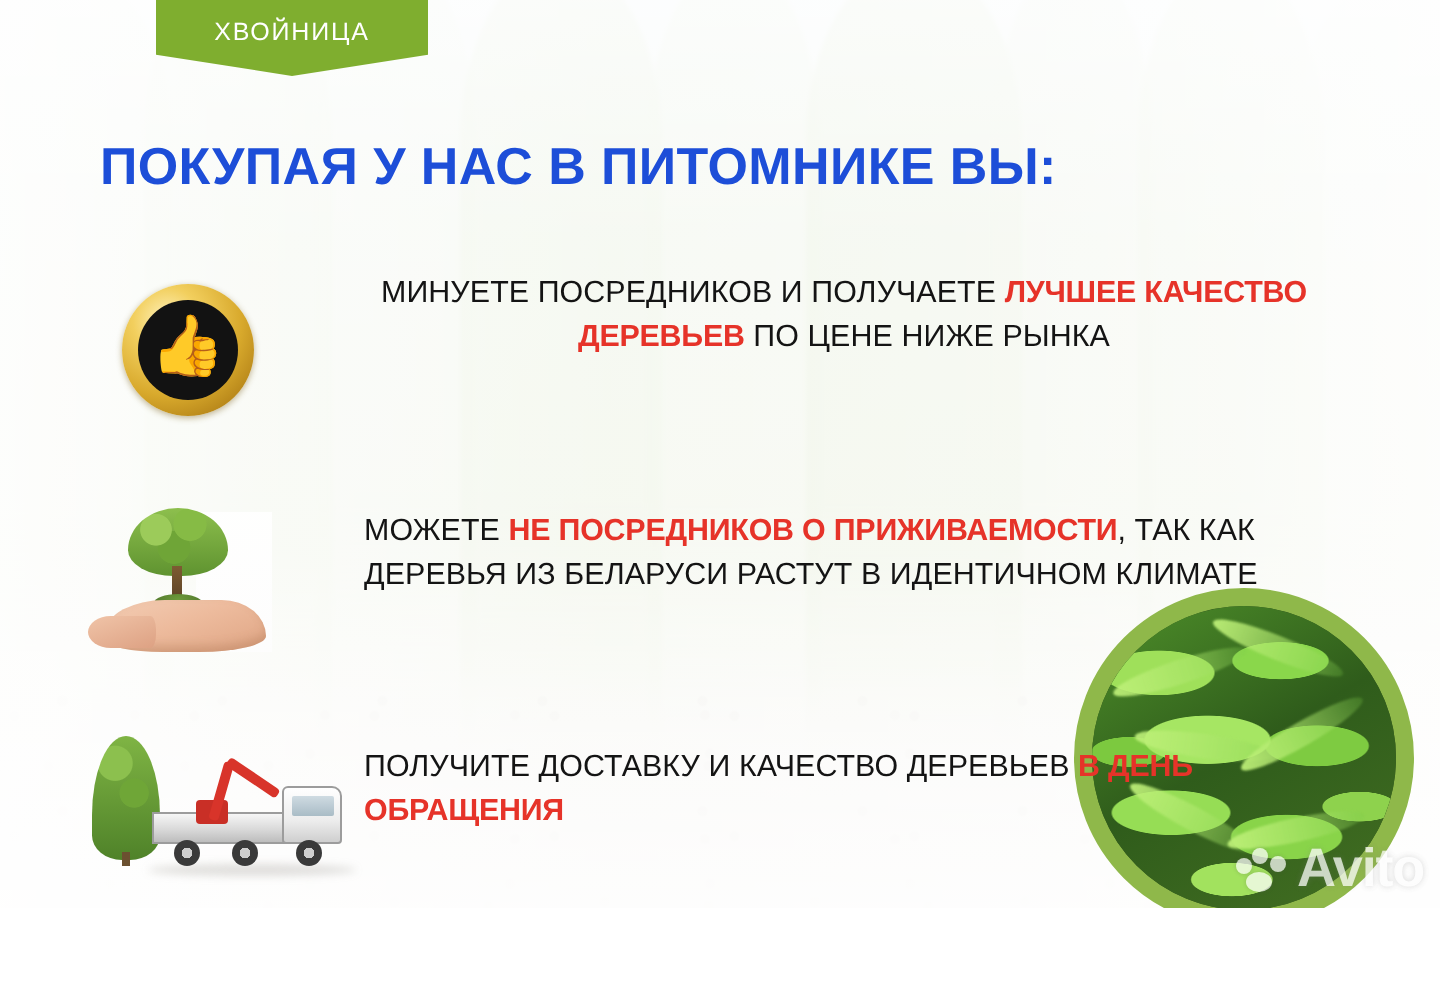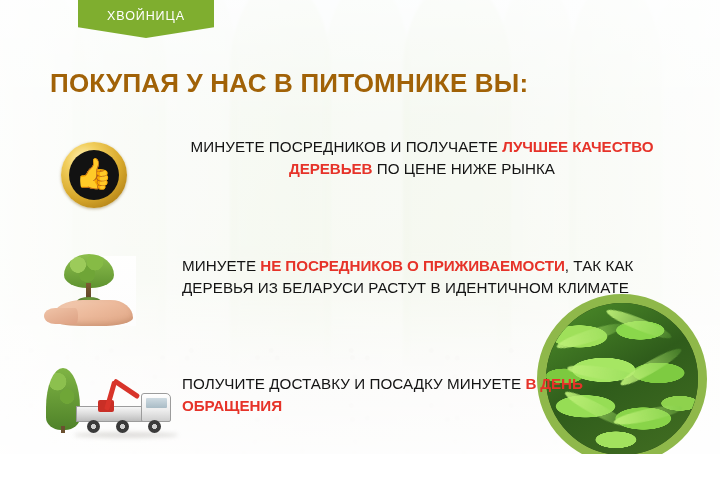--- a/index.html
+++ b/index.html
@@ -71,21 +71,21 @@
     z-index:6;
   }
   .ribbon span{
     color:#ffffff;font-size:12.5px;letter-spacing:.9px;font-weight:400;
     white-space:nowrap;
   }
 
   
   .headline{
     position:absolute;left:50px;top:68px;
-    font-size:26px;font-weight:bold;color:#a16207;
+    font-size:26px;font-weight:bold;color:#1d4ed8;
     letter-spacing:.2px;white-space:nowrap;z-index:5;
   }
 
   
   .rows{position:absolute;left:0;top:0;width:720px;height:491px;z-index:5;}
   .row{position:absolute;display:block;}
   .row .txt{
     position:absolute;left:182px;
     font-size:15.2px;line-height:21.6px;color:#141414;
     font-weight:400;letter-spacing:.05px;
@@ -320,45 +320,54 @@
 
     <div class="row row2">
       <div class="icon-hand">
         <div class="card"></div>
         <div class="crown"></div>
         <div class="trunk"></div>
         <div class="soil"></div>
         <div class="palm"></div>
         <div class="wrist"></div>
       </div>
-      <div class="txt"><span>МИНУЕТЕ </span><b>НЕ ПОСРЕДНИКОВ О ПРИЖИВАЕМОСТИ</b><span>, ТАК КАК ДЕРЕВЬЯ ИЗ БЕЛАРУСИ РАСТУТ В ИДЕНТИЧНОМ КЛИМАТЕ</span></div>
+      <div class="txt"><span>МОЖЕТЕ </span><b>НЕ ПОСРЕДНИКОВ О ПРИЖИВАЕМОСТИ</b><span>, ТАК КАК ДЕРЕВЬЯ ИЗ БЕЛАРУСИ РАСТУТ В ИДЕНТИЧНОМ КЛИМАТЕ</span></div>
     </div>
 
     <div class="row row3">
       <div class="icon-truck">
         <div class="tree"></div>
         <div class="tree-stem"></div>
         <div class="shadow"></div>
         <div class="bed"></div>
         <div class="crane-base"></div>
         <div class="crane-a"></div>
         <div class="crane-b"></div>
         <div class="cab"></div>
         <div class="wheel w1"></div>
         <div class="wheel w2"></div>
         <div class="wheel w3"></div>
       </div>
-      <div class="txt"><span>ПОЛУЧИТЕ ДОСТАВКУ И ПОСАДКУ МИНУЕТЕ </span><b>В ДЕНЬ ОБРАЩЕНИЯ</b></div>
+      <div class="txt"><span>ПОЛУЧИТЕ ДОСТАВКУ И КАЧЕСТВО ДЕРЕВЬЕВ </span><b>В ДЕНЬ ОБРАЩЕНИЯ</b></div>
     </div>
   </div>
 
   <div class="thuja-circle">
     <div class="foliage"></div>
     <div class="frond" style="left:6%;top:18%;transform:rotate(-18deg);"></div>
     <div class="frond" style="left:38%;top:10%;transform:rotate(22deg);"></div>
     <div class="frond" style="left:14%;top:42%;transform:rotate(8deg);"></div>
     <div class="frond" style="left:46%;top:38%;transform:rotate(-30deg);"></div>
     <div class="frond" style="left:10%;top:66%;transform:rotate(28deg);"></div>
     <div class="frond" style="left:44%;top:70%;transform:rotate(-12deg);"></div>
   </div>
 
+  <div class="watermark">
+    <div class="paw">
+      <i class="p1"></i>
+        <i class="p2"></i>
+        <i class="p3"></i>
+        <i class="p4"></i>
+    </div>
+    <div class="wtext">Avito</div>
+  </div>
 
 </div>
 
 </body></html>

